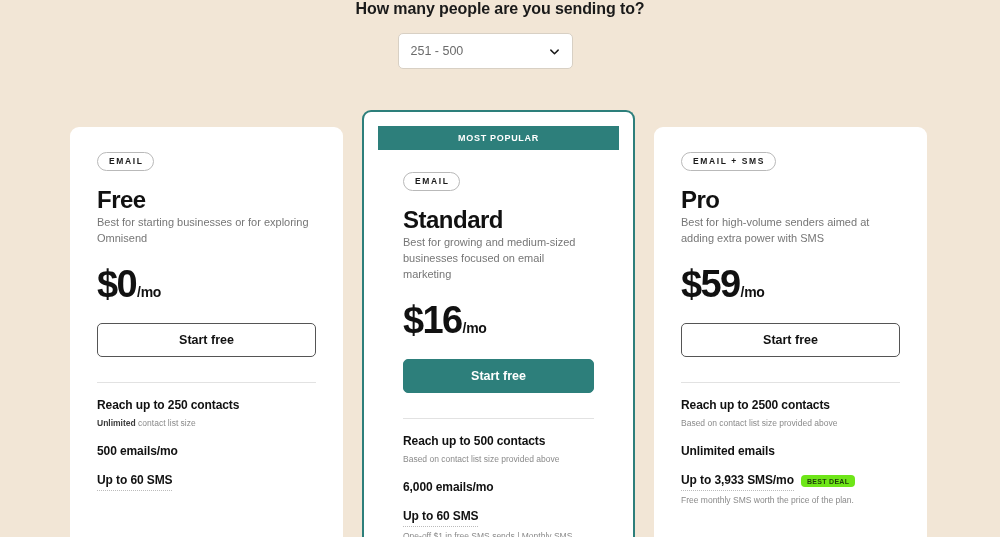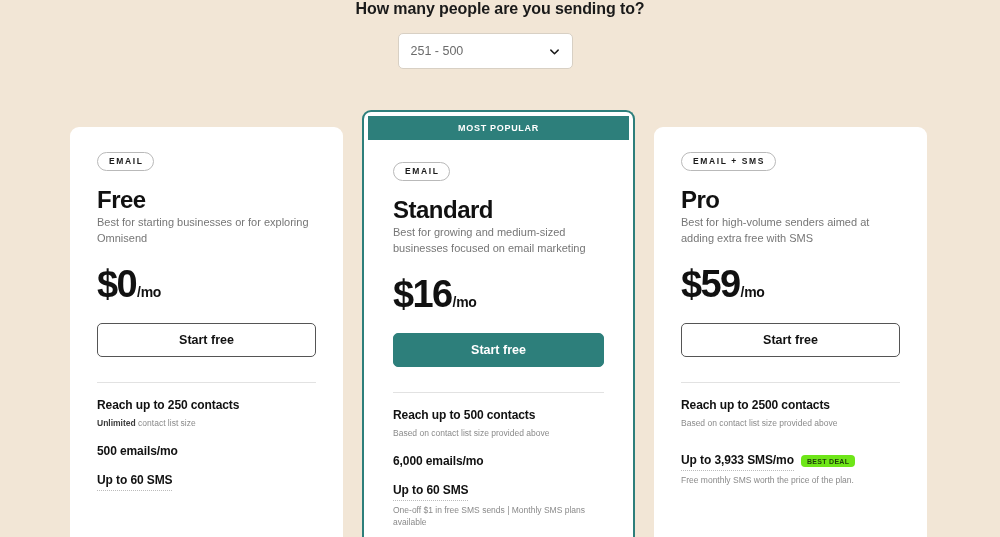--- a/index.html
+++ b/index.html
@@ -80,21 +80,21 @@
     border-radius: 9px 9px 0 0;
     padding: 0 27px;
     overflow: hidden;
   }
 
   .card.popular {
     top: 0;
     height: 427px;
     border: 2px solid #2d7f7b;
     border-bottom: none;
-    padding: 4px;
+    padding: 14px;
     background: #ffffff;
   }
 
   .card-1 { left: 70px; }
   .card-2 { left: 362px; width: 273px; }
   .card-3 { left: 654px; }
 
   .popular-banner {
     background: #2d7f7b;
     color: #ffffff;
@@ -317,33 +317,36 @@
         </div>
 
       </div>
     </div>
   </div>
 
   <div class="card card-3">
     <div class="card-inner-plain">
       <span class="plan-badge">EMAIL + SMS</span>
       <div class="plan-name">Pro</div>
-      <div class="plan-desc">Best for high-volume senders aimed at adding extra free with SMS</div>
+      <div class="plan-desc">Best for high-volume senders aimed at adding extra power with SMS</div>
       <div class="price-row">
         <span class="price">$59</span>
         <span class="price-suffix">/mo</span>
       </div>
       <button class="cta">Start free</button>
       <div class="divider"></div>
       <div class="features">
         <div class="feature">
           <span class="feature-main">Reach up to 2500 contacts</span>
           <div class="feature-sub">Based on contact list size provided above</div>
         </div>
         <div class="feature-spacer"></div>
+        <div class="feature">
+          <span class="feature-main">Unlimited emails</span>
+        </div>
         <div class="feature-spacer"></div>
         <div class="feature">
           <span class="feature-main dotted">Up to 3,933 SMS/mo</span><span class="deal-badge">BEST DEAL</span>
           <div class="feature-sub">Free monthly SMS worth the price of the plan.</div>
         </div>
         <div class="feature-spacer" style="height:14px"></div>
 
       </div>
     </div>
   </div>

